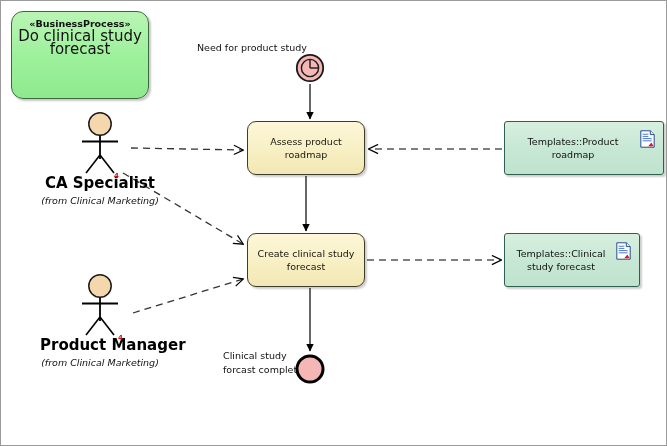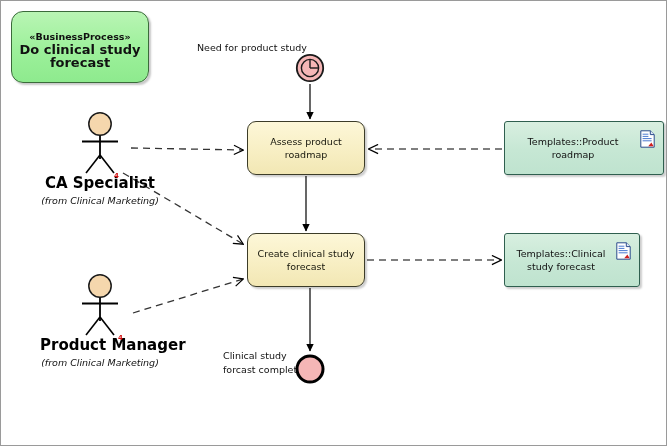--- a/index.html
+++ b/index.html
@@ -22,39 +22,39 @@
     left: 0; top: 0;
     width: 667px;
     height: 446px;
     pointer-events: none;
   }
 
   
   .bp-node {
     position: absolute;
     left: 10px; top: 10px;
-    width: 138px; height: 72px;
+    width: 138px; height: 88px;
     border: 1px solid #3b6b3b;
     border-radius: 12px;
     background: linear-gradient(180deg, #b9f5b4 0%, #9cf09a 55%, #8eea8e 100%);
     box-shadow: 2px 2px 2px rgba(0,0,0,0.22);
     box-sizing: border-box;
-    padding-top: 18px;
+    padding-top: 5px;
     text-align: center;
     color: #111111;
   }
   .bp-stereotype {
     font-size: 9.5px;
     line-height: 13px;
     font-weight: bold;
   }
   .bp-title {
-    font-size: 13px;
-    line-height: 13px;
-    font-weight: bold;
+    font-size: 15px;
+    line-height: 13px;
+    font-weight: normal;
   }
 
   
   .activity {
     position: absolute;
     border: 1px solid #3c3c28;
     border-radius: 9px;
     background: linear-gradient(180deg, #fdf7d8 0%, #f7eec2 60%, #f2e7b4 100%);
     box-shadow: 2px 2px 2px rgba(0,0,0,0.2);
     box-sizing: border-box;

